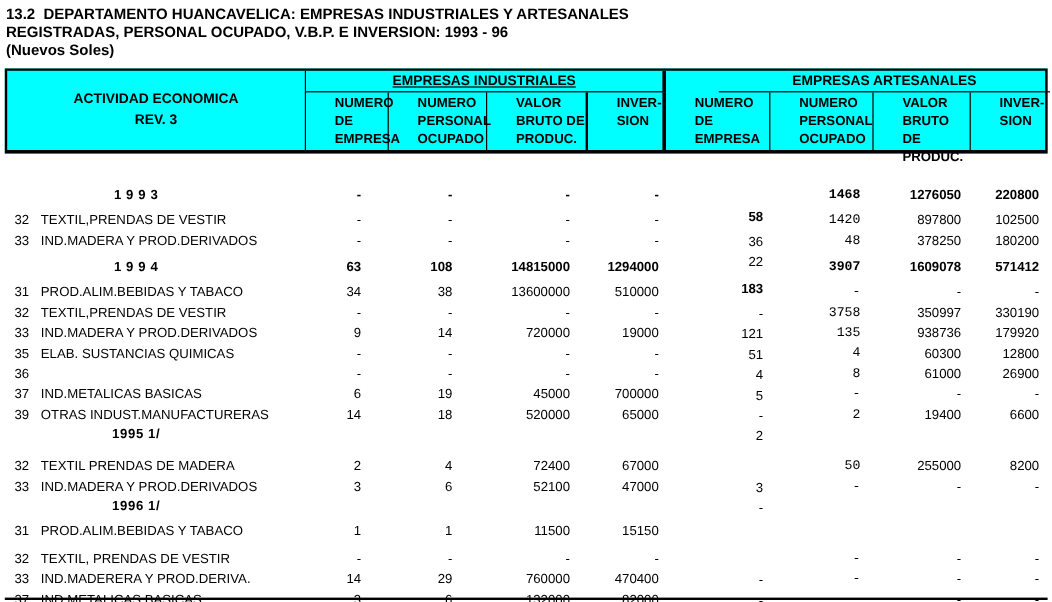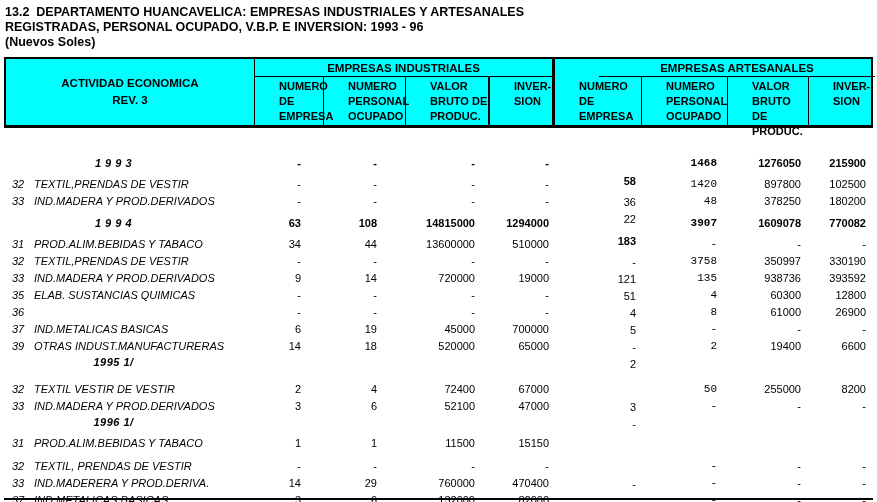--- a/index.html
+++ b/index.html
@@ -30,39 +30,39 @@
   }
   .th-left {
     grid-row:1 / 3; grid-column:1;
     border-right:1px solid #000;
     display:flex; flex-direction:column; justify-content:center; align-items:center;
     font-weight:bold; font-size:11.5px; line-height:17px; text-align:center;
   }
   .group { grid-row:1; border-bottom:1px solid #000;
     display:flex; align-items:center; justify-content:center;
     font-weight:bold; font-size:11.5px; }
-  .g-ind { grid-column:2 / 6; border-right:3px solid #000; }
+  .g-ind { grid-column:2 / 6; border-right:3px solid #000;text-decoration:underline; }
   .g-art { grid-column:6 / 10;margin-left:44px; }
   .sub { grid-row:2; font-weight:bold; font-size:11px;
     line-height:15px; padding-top:2px;margin-left:24px; }
   .sub { border-right:1px solid #000; }
   .sub.s3 { border-right:2px solid #000; }
   .sub.s4 { border-right:3px solid #000; }
   .sub.s8 { border-right:none; }
 
   
   .tbody { padding-top:6px; }
   .trow {
     display:grid;
     grid-template-columns:249px 69px 82px 84px 65px 87px 86px 81px 66px;
     height:17px; align-items:center;
     font-size:11px;
   }
   .year-row { font-weight:bold; margin-top:5px; margin-bottom:4px; }
-  .label-cell { display:flex; align-items:center; padding-left:8px; white-space:pre;font-style:italic; }
+  .label-cell { display:flex; align-items:center; padding-left:8px; white-space:pre; }
   .year-row .label-cell { justify-content:center; padding-left:0; padding-right:30px; letter-spacing:0.5px; }
   .code { display:inline-block; width:22px; }
   .code:empty { display:none; }
   .num { text-align:right; }
   .c1 { padding-right:21px; }
   .c2 { padding-right:27px; }
   .c3 { padding-right:13px; }
   .c4 { padding-right:4px; }
   .c5 { padding-right:4px;margin-top:36px; }
   .c6 { padding-right:9px;font-family:Liberation Mono, monospace; }
@@ -135,21 +135,21 @@
   <div class="tbody">
       <div class="trow year-row">
         <div class="cell label-cell"><span class="lbl">1 9 9 3</span></div>
         <div class="cell num c1">-</div>
         <div class="cell num c2">-</div>
         <div class="cell num c3">-</div>
         <div class="cell num c4">-</div>
         <div class="cell num c5">58</div>
         <div class="cell num c6">1468</div>
         <div class="cell num c7">1276050</div>
-        <div class="cell num c8">215900</div>
+        <div class="cell num c8">220800</div>
       </div>
       <div class="trow data-row">
         <div class="cell label-cell"><span class="code">32</span><span class="lbl">TEXTIL,PRENDAS DE VESTIR</span></div>
         <div class="cell num c1">-</div>
         <div class="cell num c2">-</div>
         <div class="cell num c3">-</div>
         <div class="cell num c4">-</div>
         <div class="cell num c5">36</div>
         <div class="cell num c6">1420</div>
         <div class="cell num c7">897800</div>
@@ -168,26 +168,26 @@
       </div>
       <div class="trow year-row">
         <div class="cell label-cell"><span class="lbl">1 9 9 4</span></div>
         <div class="cell num c1">63</div>
         <div class="cell num c2">108</div>
         <div class="cell num c3">14815000</div>
         <div class="cell num c4">1294000</div>
         <div class="cell num c5">183</div>
         <div class="cell num c6">3907</div>
         <div class="cell num c7">1609078</div>
-        <div class="cell num c8">770082</div>
+        <div class="cell num c8">571412</div>
       </div>
       <div class="trow data-row">
         <div class="cell label-cell"><span class="code">31</span><span class="lbl">PROD.ALIM.BEBIDAS Y TABACO</span></div>
         <div class="cell num c1">34</div>
-        <div class="cell num c2">44</div>
+        <div class="cell num c2">38</div>
         <div class="cell num c3">13600000</div>
         <div class="cell num c4">510000</div>
         <div class="cell num c5">-</div>
         <div class="cell num c6">-</div>
         <div class="cell num c7">-</div>
         <div class="cell num c8">-</div>
       </div>
       <div class="trow data-row">
         <div class="cell label-cell"><span class="code">32</span><span class="lbl">TEXTIL,PRENDAS DE VESTIR</span></div>
         <div class="cell num c1">-</div>
@@ -201,21 +201,21 @@
       </div>
       <div class="trow data-row">
         <div class="cell label-cell"><span class="code">33</span><span class="lbl">IND.MADERA Y PROD.DERIVADOS</span></div>
         <div class="cell num c1">9</div>
         <div class="cell num c2">14</div>
         <div class="cell num c3">720000</div>
         <div class="cell num c4">19000</div>
         <div class="cell num c5">51</div>
         <div class="cell num c6">135</div>
         <div class="cell num c7">938736</div>
-        <div class="cell num c8">393592</div>
+        <div class="cell num c8">179920</div>
       </div>
       <div class="trow data-row">
         <div class="cell label-cell"><span class="code">35</span><span class="lbl">ELAB. SUSTANCIAS QUIMICAS</span></div>
         <div class="cell num c1">-</div>
         <div class="cell num c2">-</div>
         <div class="cell num c3">-</div>
         <div class="cell num c4">-</div>
         <div class="cell num c5">4</div>
         <div class="cell num c6">4</div>
         <div class="cell num c7">60300</div>
@@ -259,21 +259,21 @@
         <div class="cell num c1"></div>
         <div class="cell num c2"></div>
         <div class="cell num c3"></div>
         <div class="cell num c4"></div>
         <div class="cell num c5"></div>
         <div class="cell num c6"></div>
         <div class="cell num c7"></div>
         <div class="cell num c8"></div>
       </div>
       <div class="trow data-row">
-        <div class="cell label-cell"><span class="code">32</span><span class="lbl">TEXTIL VESTIR DE VESTIR</span></div>
+        <div class="cell label-cell"><span class="code">32</span><span class="lbl">TEXTIL PRENDAS DE MADERA</span></div>
         <div class="cell num c1">2</div>
         <div class="cell num c2">4</div>
         <div class="cell num c3">72400</div>
         <div class="cell num c4">67000</div>
         <div class="cell num c5">3</div>
         <div class="cell num c6">50</div>
         <div class="cell num c7">255000</div>
         <div class="cell num c8">8200</div>
       </div>
       <div class="trow data-row">

